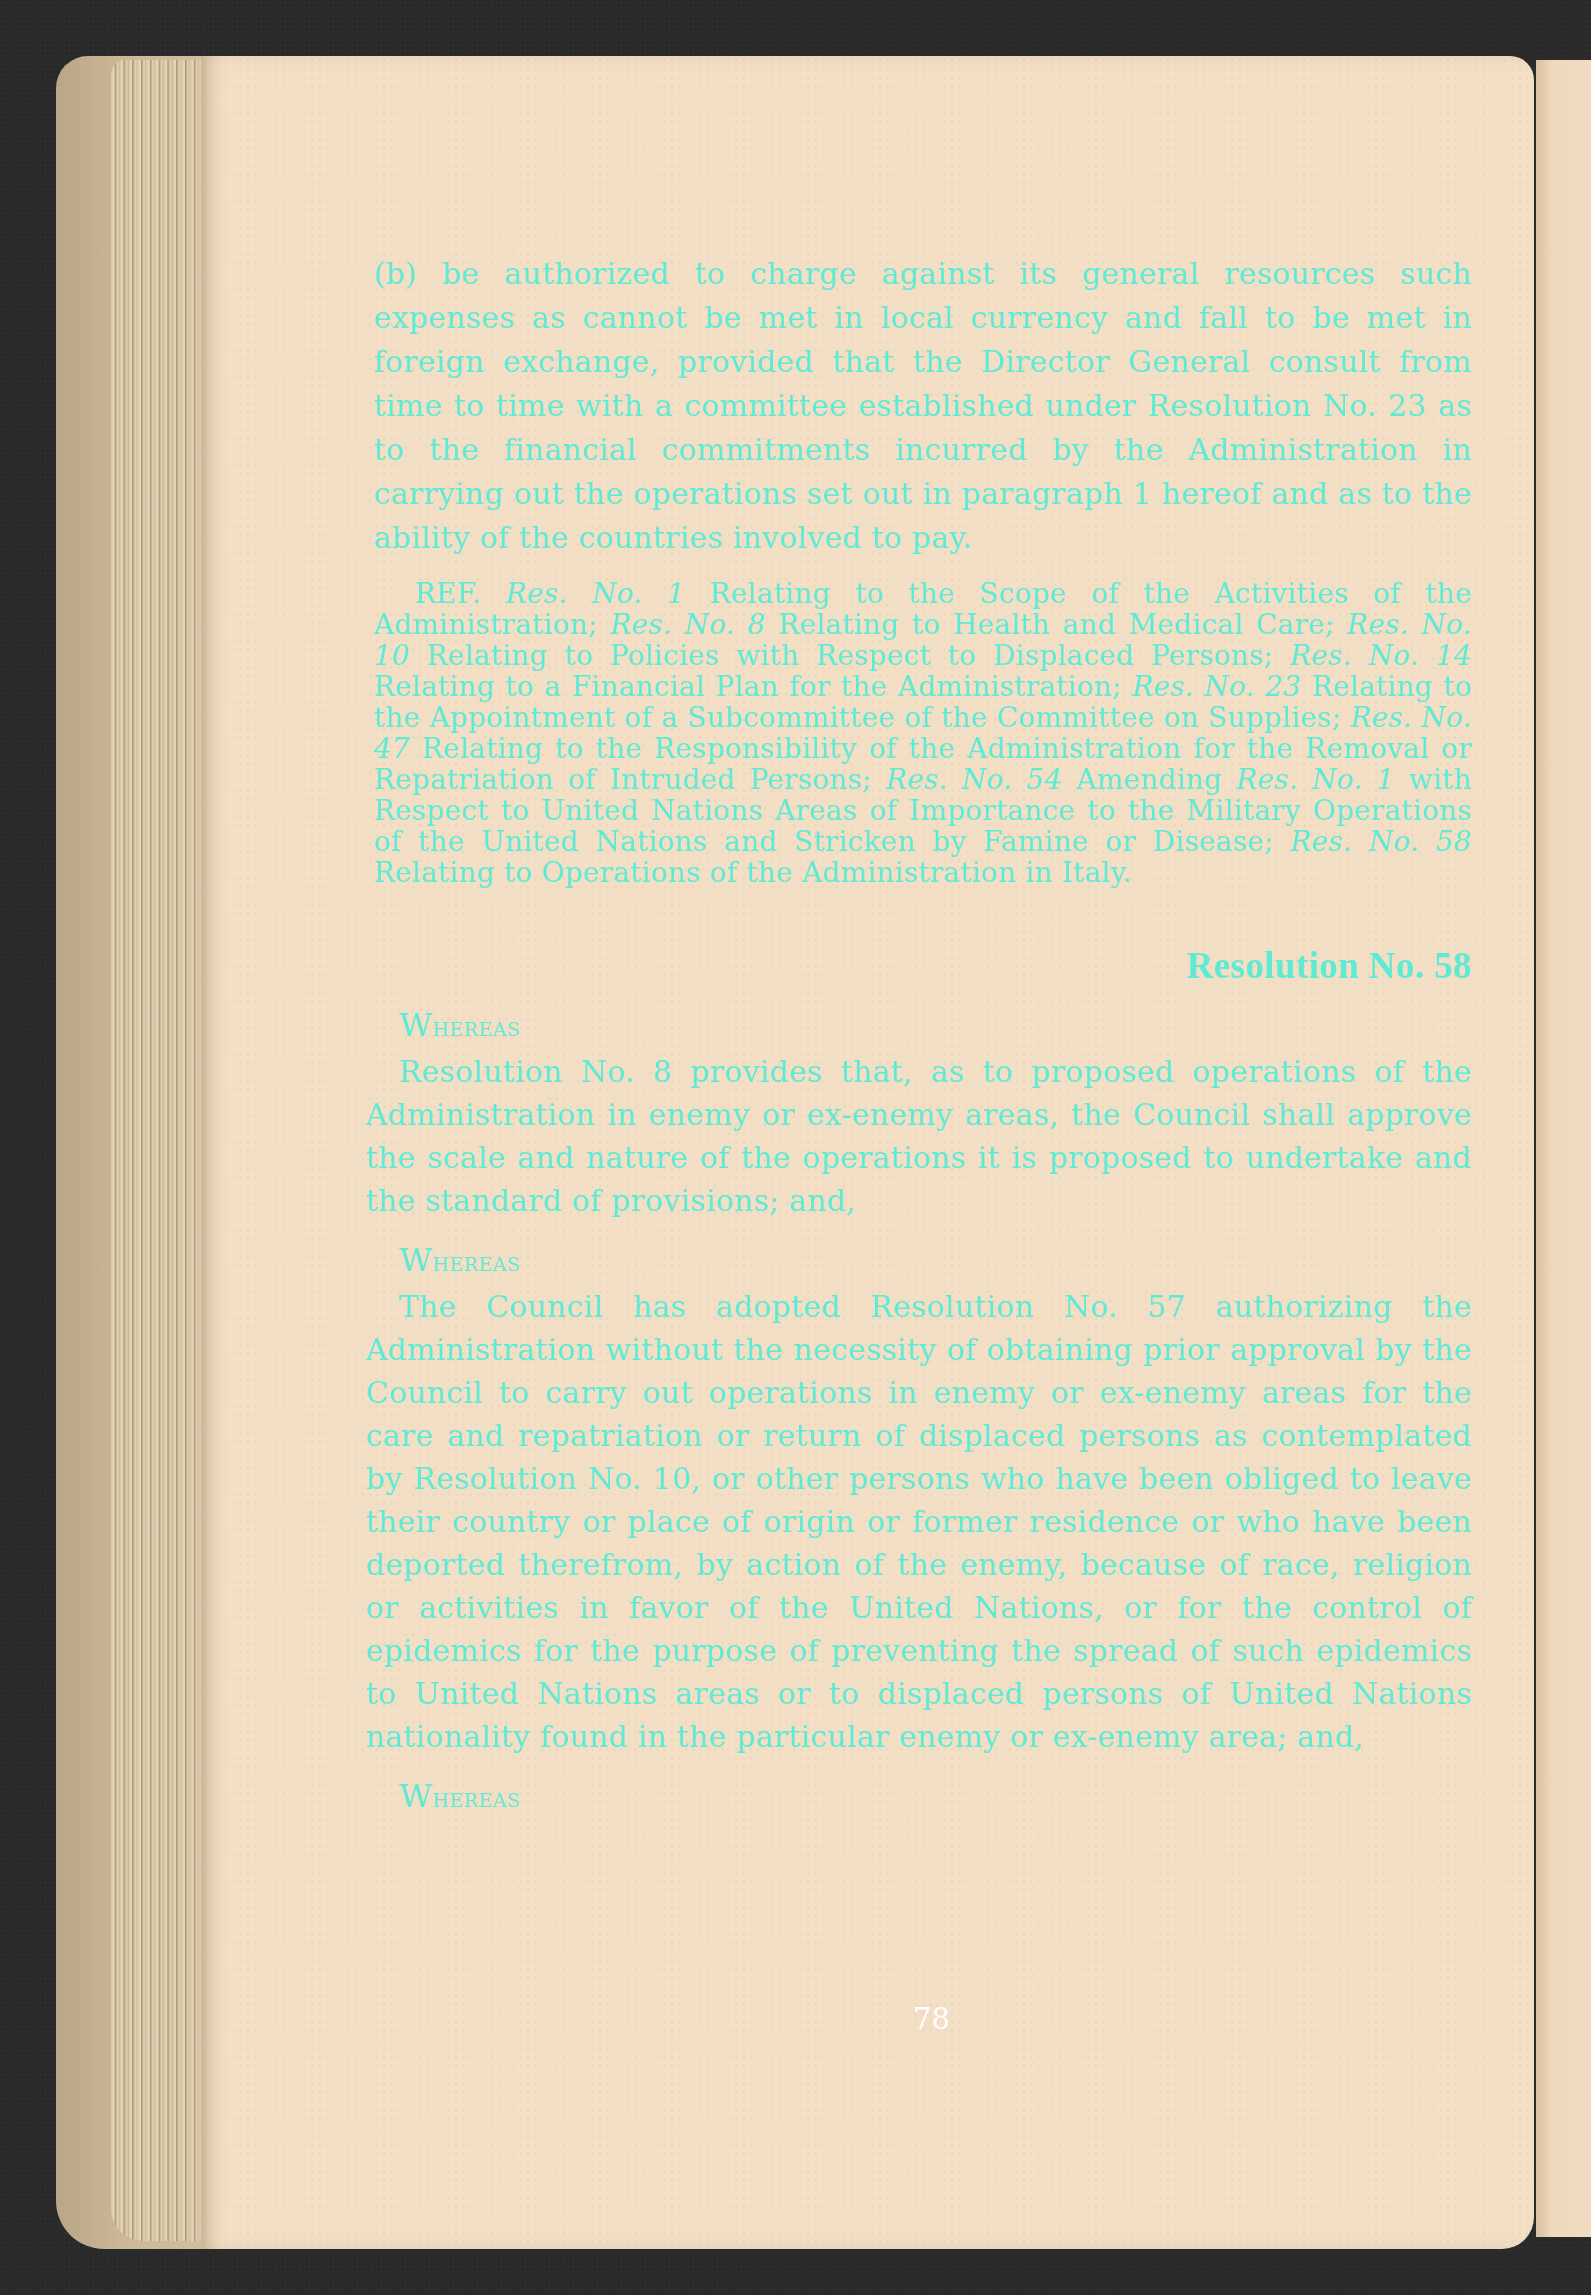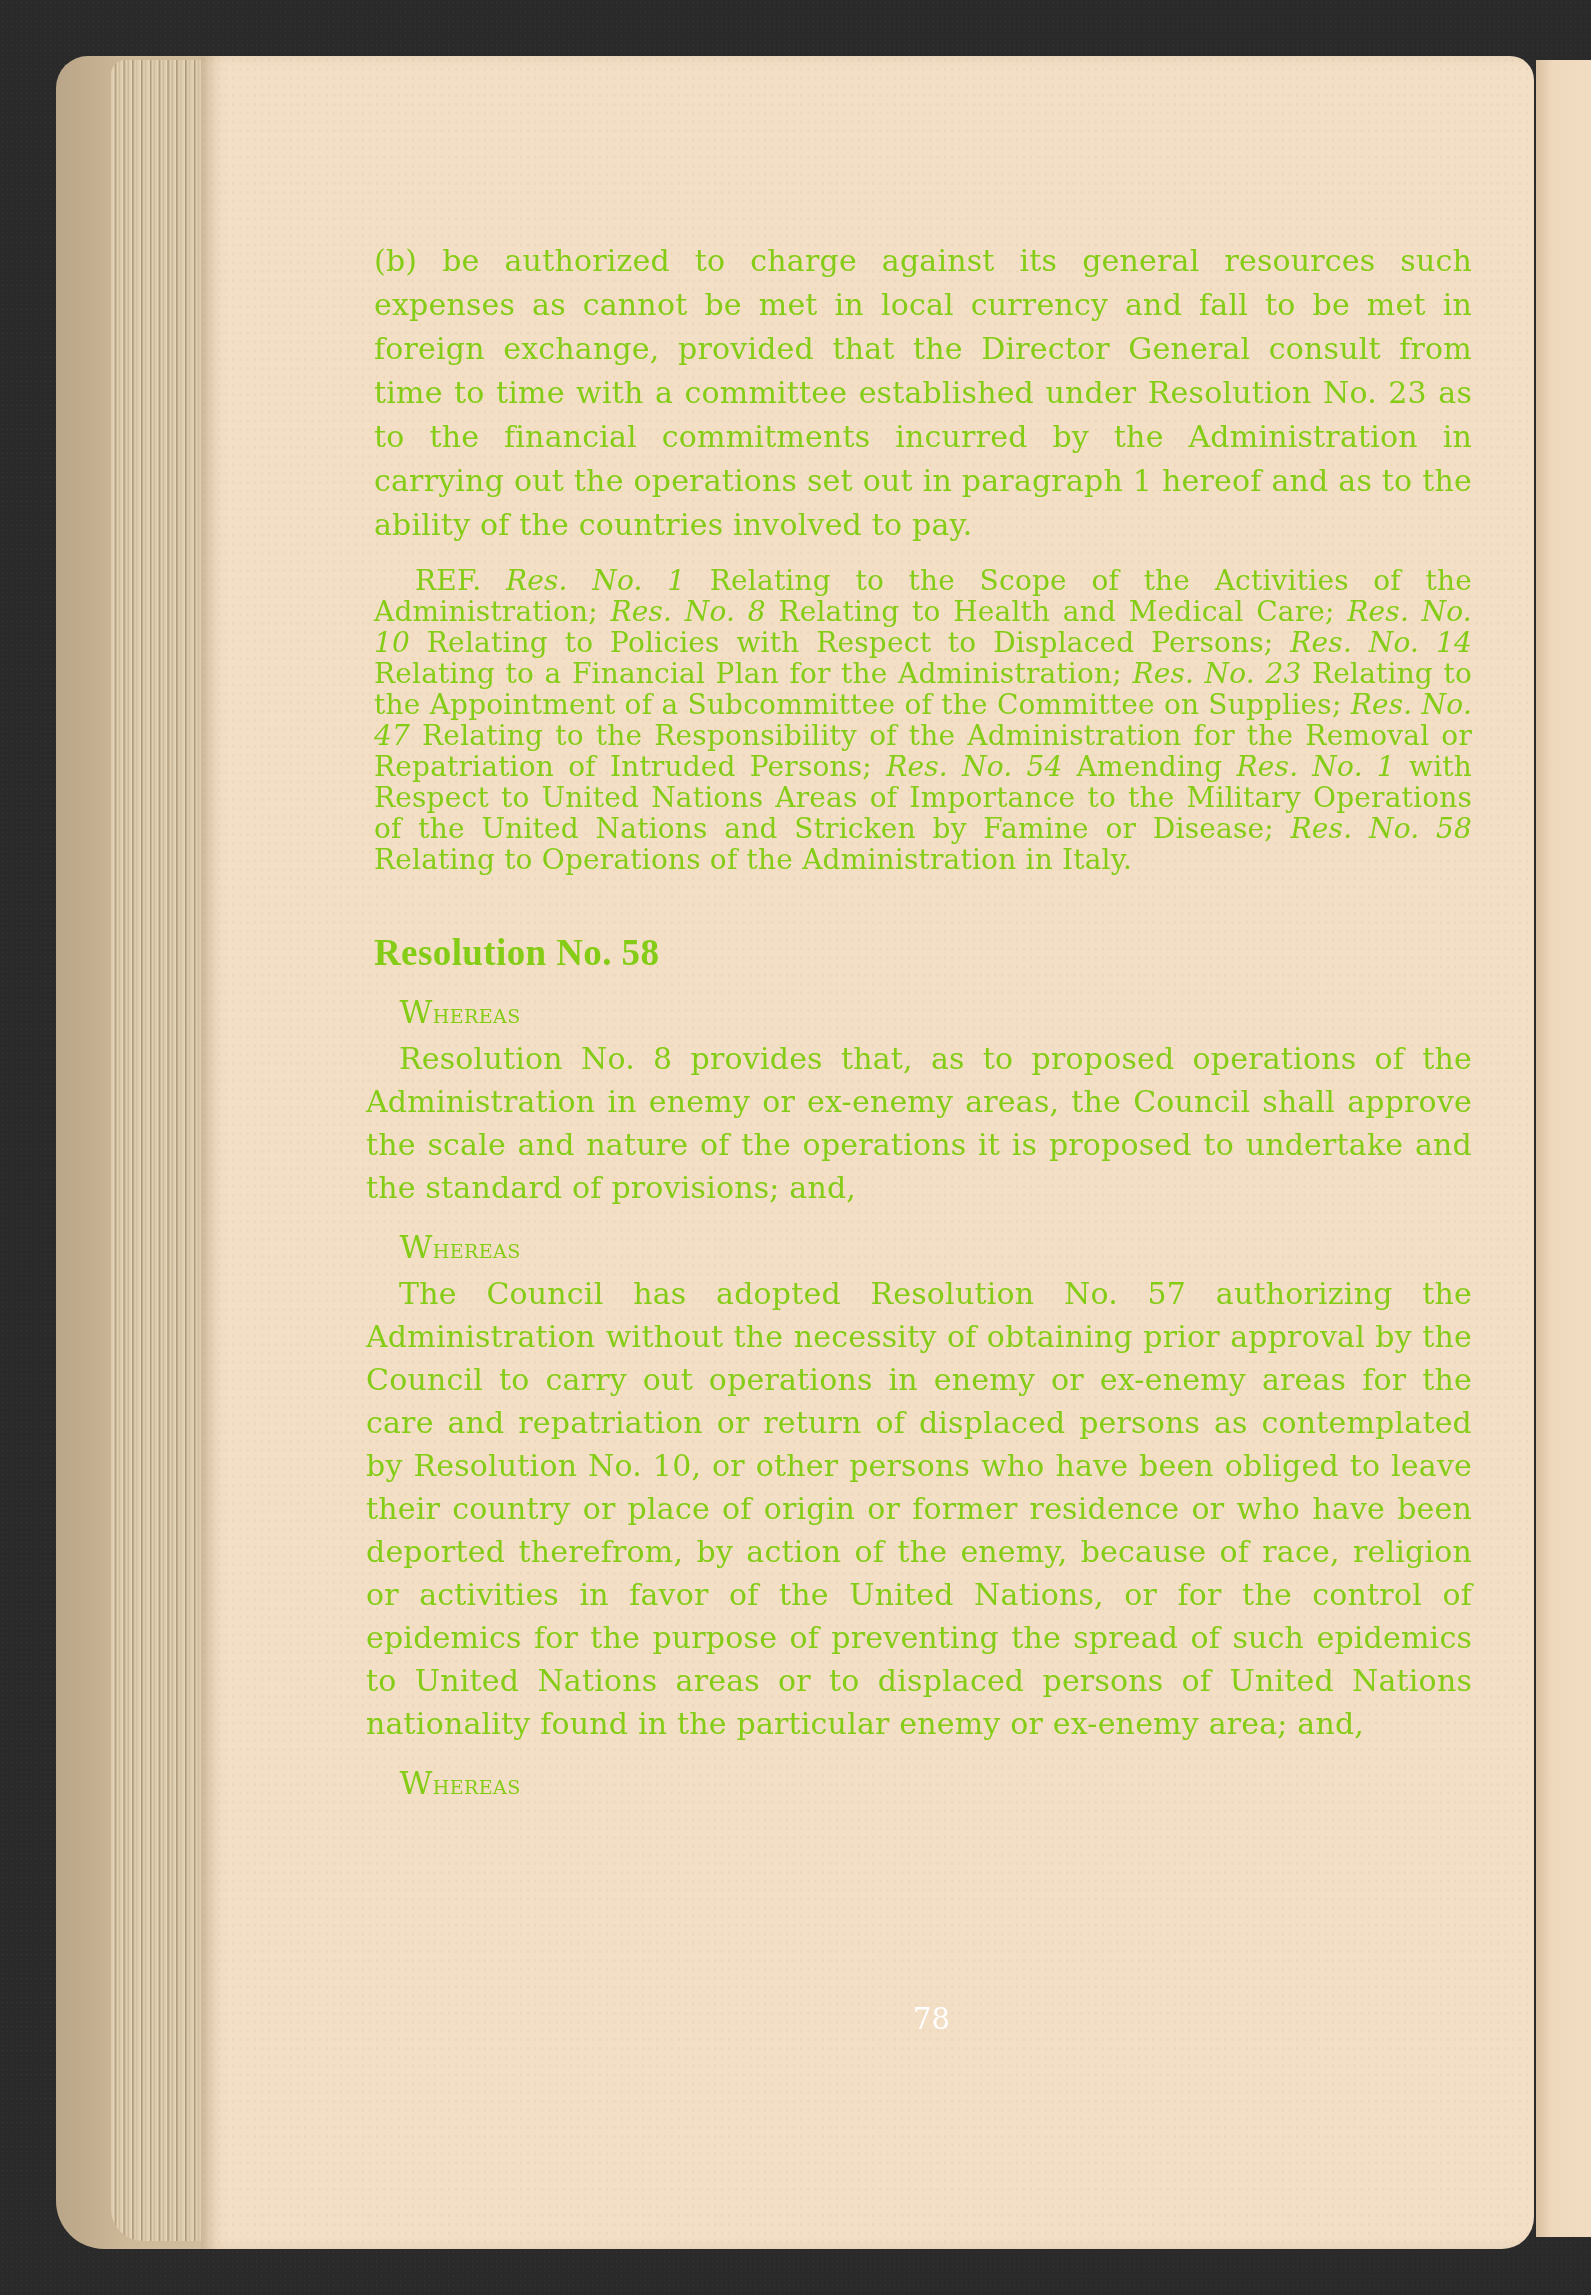--- a/index.html
+++ b/index.html
@@ -25,35 +25,35 @@
     background-image: radial-gradient(rgba(210,170,120,0.18) 0.8px, transparent 1.2px);
     background-size: 7.2px 8.8px;
     border-radius: 0 24px 32px 0;
     box-shadow: inset 14.3px 0 19px -9.6px rgba(120,90,50,0.45);
   }
   .next-page {
     position: absolute; left: 1536px; top: 60px; width: 56px; height: 2177px;
     background: linear-gradient(90deg, #d9c0a0 0%, #efd9bd 30%, #f1dcc2 100%);
   }
   .content {
-    position: absolute; left: 374px; top: 239px; width: 1098px;
-    font-family: "DejaVu Serif", serif; color: #84cc16;
+    position: absolute; left: 374px; top: 252px; width: 1098px;
+    font-family: "DejaVu Serif", serif; color: #5eead4;
   }
   .para {
     font-size: 30px; line-height: 44px; text-align: justify; margin: 0;
     letter-spacing: 0.2px;
   }
   .para.first { text-indent: 0; }
   .ref {
     font-size: 28px; line-height: 31px; text-align: justify; margin: 17.5px 0 0 0;
     text-indent: 41px; letter-spacing: 0.2px;
   }
   .ref i { font-style: italic; }
   .res-title {
-    text-align: left; font-weight: bold; font-size: 37px; margin: 56px 0 0 0;
+    text-align: right; font-weight: bold; font-size: 37px; margin: 56px 0 0 0;
     font-family: "Liberation Serif", serif; letter-spacing: 0.4px;
   }
   .res-sub {
     text-align: center; font-style: italic; font-size: 30px; margin: 11px 0 0 -16px;
     width: 1114px;
   }
   .whereas {
     font-size: 27px; margin: 19px 0 6.4px 25.5px; font-variant: small-caps; letter-spacing: 0.4px;
   }
   .whereas::first-letter { font-size: 32px; }

